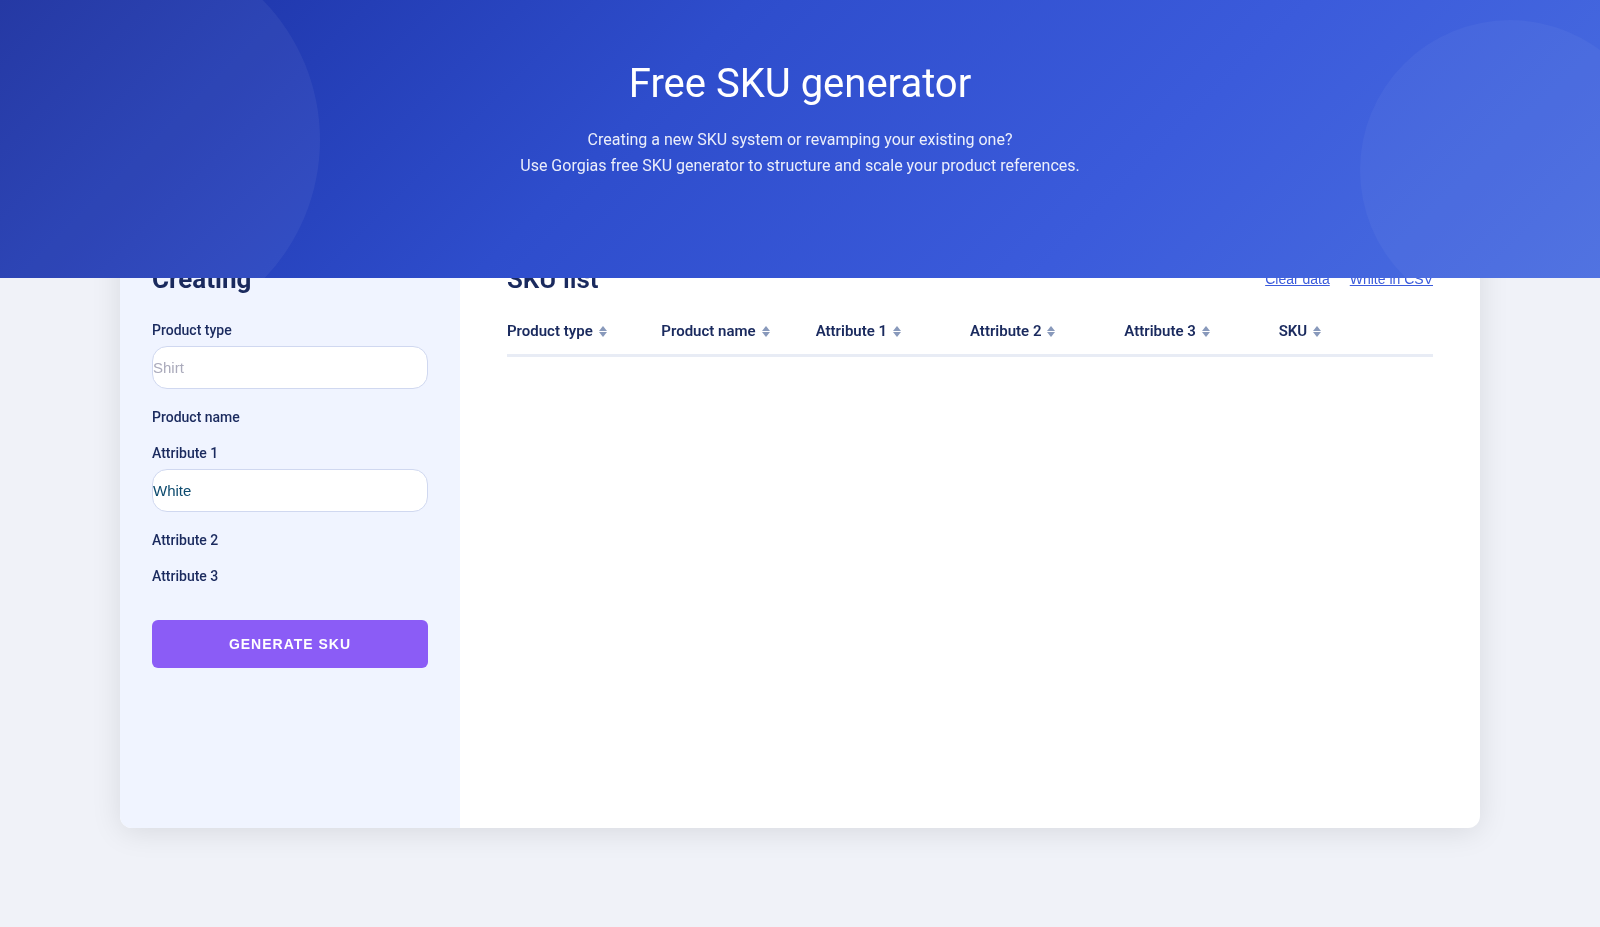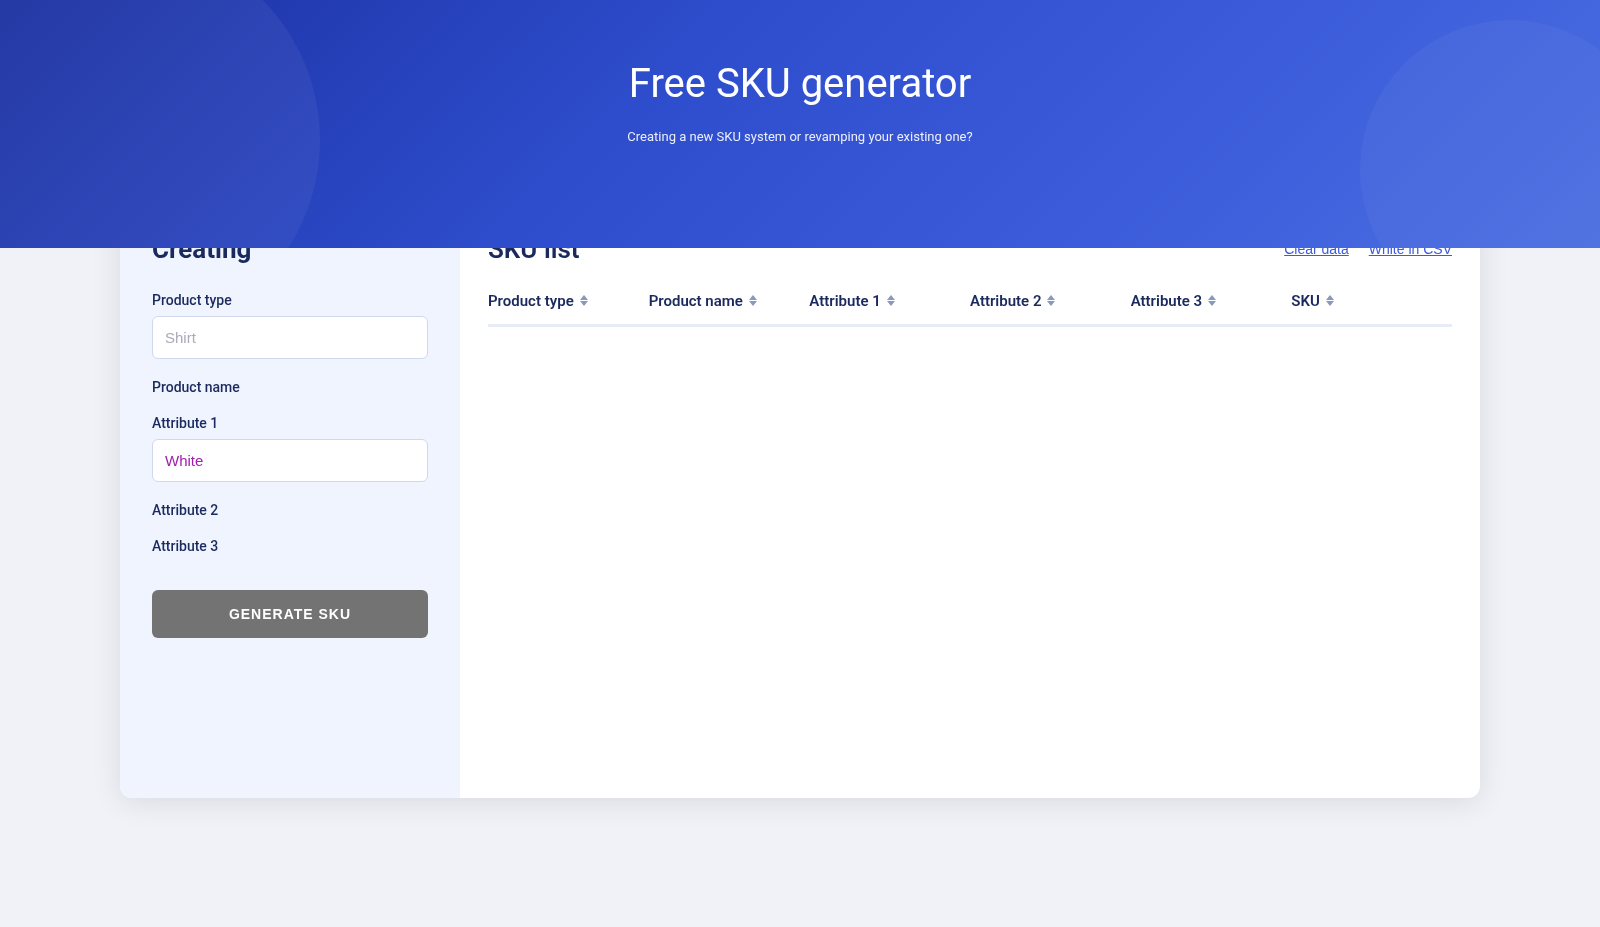--- a/index.html
+++ b/index.html
@@ -48,21 +48,21 @@
       color: white;
       font-size: 40px;
       font-weight: 400;
       margin-bottom: 20px;
       position: relative;
       z-index: 1;
     }
 
     .hero-subtitle {
       color: rgba(255,255,255,0.9);
-      font-size: 13px;
+      font-size: 16px;
       line-height: 1.6;
       position: relative;
       z-index: 1;
     }
 
     .main-container {
       max-width: 1400px;
       margin: -50px auto 0;
       padding: 0 20px 40px;
     }
@@ -98,52 +98,52 @@
       font-size: 14px;
       color: #1a2a5e;
       font-weight: 500;
       margin-bottom: 8px;
       display: block;
     }
 
     .field-input {
       width: 100%;
       border: 1.5px solid #d0d8f0;
-      border-radius: 6px;
-      padding: 12px 12px;
+      border-radius: 15px;
+      padding: 12px 0;
       font-size: 15px;
-      color: #a21caf;
+      color: #0c4a6e;
       background: white;
       outline: none;
       transition: border-color 0.2s;
     }
 
     .field-input::placeholder {
       color: #aab;
     }
 
     .generate-btn {
       width: 100%;
-      background: #737373;
+      background: #8b5cf6;
       color: white;
       border: none;
       border-radius: 6px;
       padding: 16px;
       font-size: 14px;
       font-weight: 600;
       letter-spacing: 1px;
       cursor: pointer;
       margin-top: 16px;
       text-transform: uppercase;
       transition: background 0.2s;
     }
 
     .content-area {
       flex: 1;
-      padding: 36px 28px;
+      padding: 36px 47px;
     }
 
     .content-header {
       display: flex;
       align-items: center;
       justify-content: space-between;
       margin-bottom: 28px;
     }
 
     .sku-list-title {
@@ -221,20 +221,21 @@
       margin-top: 0;
     }
   </style>
 </head>
 <body>
 
 <div class="hero">
   <h1 class="hero-title">Free SKU generator</h1>
   <p class="hero-subtitle">
     <span>Creating a new SKU system or revamping your existing one?</span><br>
+    <span>Use Gorgias free SKU generator to structure and scale your product references.</span>
   </p>
 </div>
 
 <div class="main-container">
   <div class="card">
 
     <div class="sidebar">
       <h2 class="sidebar-title">Creating</h2>
 
       <div class="field-group">

